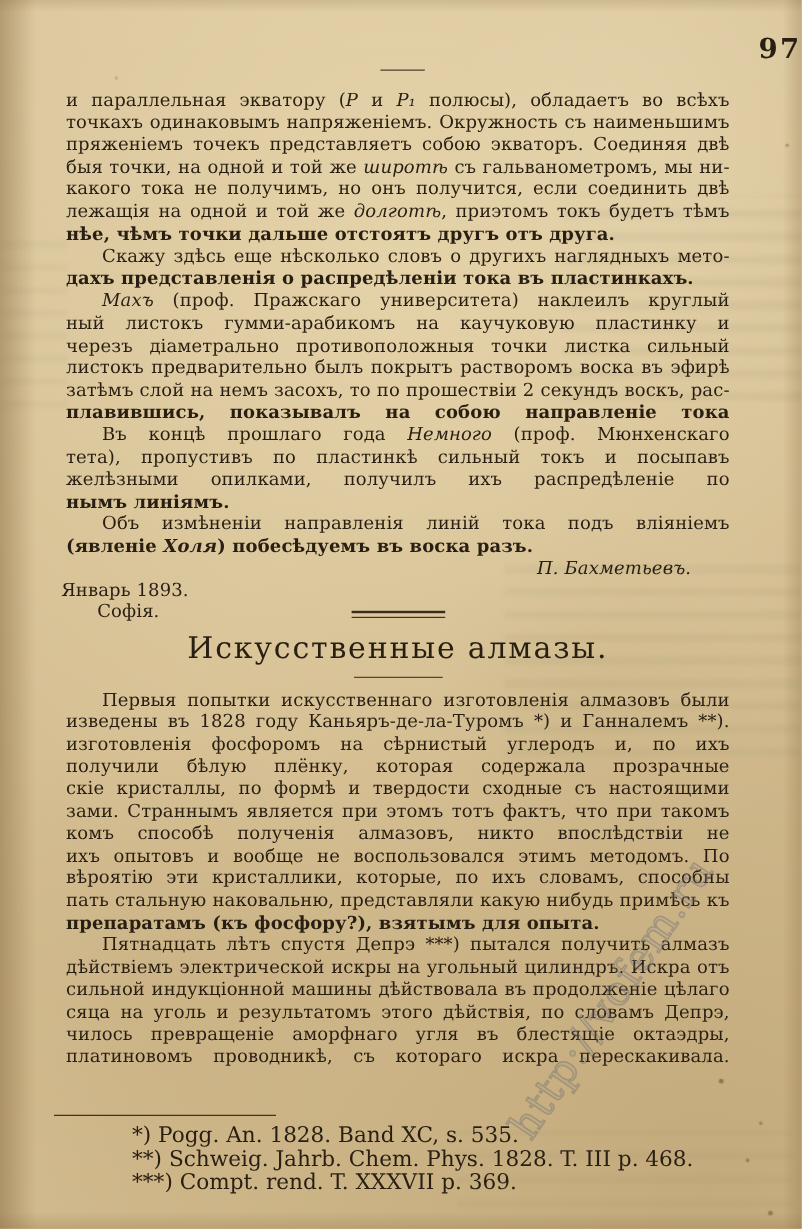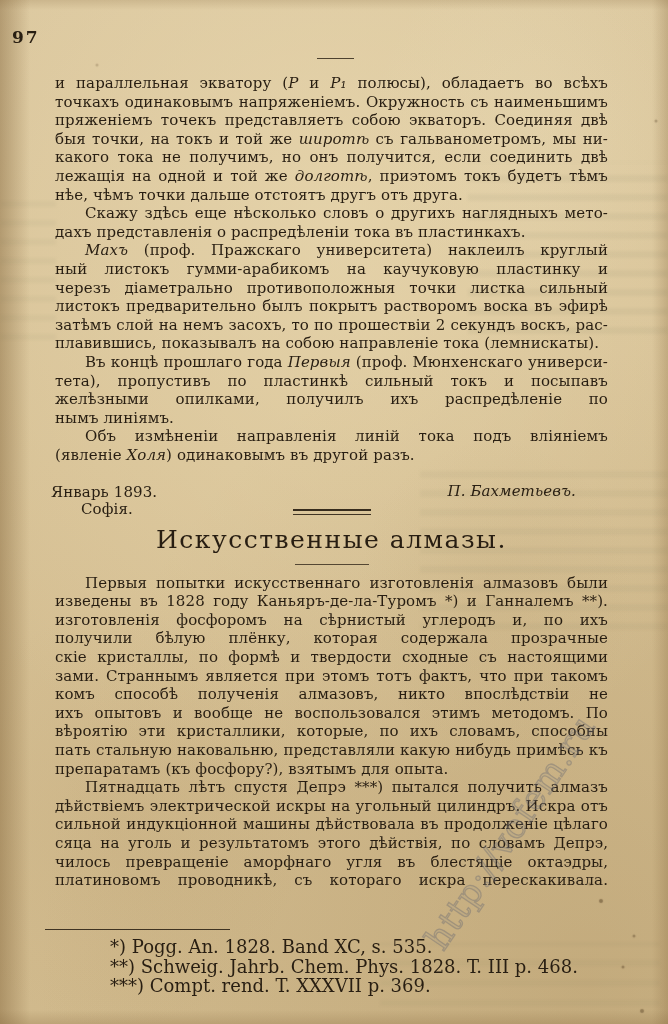--- a/index.html
+++ b/index.html
@@ -33,36 +33,36 @@
     background:repeating-linear-gradient(0deg, rgba(104,110,82,.10) 0 6px, transparent 6px 19px);}
   .g4{left:380px;top:942px;width:280px;height:64px;
     background:repeating-linear-gradient(0deg, rgba(104,110,82,.10) 0 6px, transparent 6px 20px);}
   .specks{position:absolute;left:0;top:0;width:2px;height:2px;border-radius:50%;pointer-events:none;
     box-shadow:600px 900px 1px 1px rgba(70,50,25,.45), 641px 1010px 1px 1px rgba(70,50,25,.4),
       622px 966px 1px .5px rgba(70,50,25,.38), 589px 883px 1px .5px rgba(80,60,30,.38),
       96px 64px 1px .5px rgba(80,60,30,.22), 352px 640px 1px .5px rgba(80,60,30,.18),
       120px 980px 1px 1px rgba(70,50,25,.28), 655px 120px 1px .5px rgba(70,50,25,.3),
       633px 935px 1px .5px rgba(70,50,25,.35);}
 
-  .pagehead{position:absolute;top:27px;left:12px;right:0;text-align:left;
-    font-size:17px;font-weight:bold;letter-spacing:2px;}
+  .pagehead{position:absolute;top:27px;left:12px;right:0;text-align:right;
+    font-size:23px;font-weight:bold;letter-spacing:2px;}
   .pagehead-rule{position:absolute;top:58px;left:317px;width:37px;
     border-top:1.6px solid rgba(40,30,18,.8);}
 
   .textblock{position:absolute;left:55px;top:74px;width:553px;font-size:15px;
     letter-spacing:.1px;}
   .line{line-height:18.6px;height:18.6px;overflow:hidden;
     text-align:justify;text-align-last:justify;}
-  .line.last{text-align-last:left;}
+  .line.last{text-align-last:left;font-weight:bold;}
   .para.ind .line:first-child{text-indent:30px;}
   .it{font-style:italic;}
 
   .sigrow{display:flex;justify-content:space-between;line-height:18.6px;height:18.6px;}
   .sig-place{padding-left:26px;margin-top:36px;}
-  .sig-author{padding-right:32px;font-style:italic;margin-top:18px;}
+  .sig-author{padding-right:32px;font-style:italic;}
   .sig-date{line-height:18.6px;height:18.6px;margin-left:-4px;}
 
   .double-rule{width:78px;height:3px;margin:7px auto 0;
     border-top:2.2px solid rgba(38,28,16,.9);border-bottom:1.4px solid rgba(38,28,16,.85);}
   h1.title{font-size:25px;font-weight:normal;letter-spacing:1.5px;text-align:center;
     margin:8px 0 0;line-height:34px;}
   .title-rule{width:74px;border-top:1.6px solid rgba(40,30,18,.75);margin:7px auto 9px;}
 
   .fnrule{position:absolute;left:45px;top:929px;width:185px;
     border-top:1.4px solid rgba(38,28,16,.85);}
@@ -89,46 +89,46 @@
 
 <div class="pagehead">97</div>
 <div class="pagehead-rule"></div>
 
 <div class="textblock">
   <div id="a1-paras">
       <div class="para">
         <div class="line"><span>и параллельная экватору (</span><span class="it">P</span><span> и </span><span class="it">P₁</span><span> полюсы), обладаетъ во всѣхъ своихъ</span></div>
         <div class="line"><span>точкахъ одинаковымъ напряженіемъ. Окружность съ наименьшимъ на-</span></div>
         <div class="line"><span>пряженіемъ точекъ представляетъ собою экваторъ. Соединяя двѣ лю-</span></div>
-        <div class="line"><span>быя точки, на токъ и той же </span><span class="it">широтѣ</span><span> съ гальванометромъ, мы ни-</span></div>
+        <div class="line"><span>быя точки, на одной и той же </span><span class="it">широтѣ</span><span> съ гальванометромъ, мы ни-</span></div>
         <div class="line"><span>какого тока не получимъ, но онъ получится, если соединить двѣ точки,</span></div>
         <div class="line"><span>лежащія на одной и той же </span><span class="it">долготѣ</span><span>, приэтомъ токъ будетъ тѣмъ силь-</span></div>
         <div class="line last"><span>нѣе, чѣмъ точки дальше отстоятъ другъ отъ друга.</span></div>
       </div>
       <div class="para ind">
         <div class="line"><span>Скажу здѣсь еще нѣсколько словъ о другихъ наглядныхъ мето-</span></div>
         <div class="line last"><span>дахъ представленія о распредѣленіи тока въ пластинкахъ.</span></div>
       </div>
       <div class="para ind">
         <div class="line"><span class="it">Махъ</span><span> (проф. Пражскаго университета) наклеилъ круглый серебря-</span></div>
         <div class="line"><span>ный листокъ гумми-арабикомъ на каучуковую пластинку и пропускалъ</span></div>
         <div class="line"><span>черезъ діаметрально противоположныя точки листка сильный токъ; если</span></div>
         <div class="line"><span>листокъ предварительно былъ покрытъ растворомъ воска въ эфирѣ и</span></div>
         <div class="line"><span>затѣмъ слой на немъ засохъ, то по прошествіи 2 секундъ воскъ, рас-</span></div>
         <div class="line last"><span>плавившись, показывалъ на собою направленіе тока (лемнискаты).</span></div>
       </div>
       <div class="para ind">
-        <div class="line"><span>Въ концѣ прошлаго года </span><span class="it">Первыя</span><span> (проф. Мюнхенскаго универси-</span></div>
+        <div class="line"><span>Въ концѣ прошлаго года </span><span class="it">Немного</span><span> (проф. Мюнхенскаго универси-</span></div>
         <div class="line"><span>тета), пропустивъ по пластинкѣ сильный токъ и посыпавъ пластинку</span></div>
         <div class="line"><span>желѣзными опилками, получилъ ихъ распредѣленіе по эквипотенціаль-</span></div>
         <div class="line last"><span>нымъ линіямъ.</span></div>
       </div>
       <div class="para ind">
         <div class="line"><span>Объ измѣненіи направленія линій тока подъ вліяніемъ магнитизма</span></div>
-        <div class="line last"><span>(явленіе </span><span class="it">Холя</span><span>) одинаковымъ въ другой разъ.</span></div>
+        <div class="line last"><span>(явленіе </span><span class="it">Холя</span><span>) побесѣдуемъ въ воска разъ.</span></div>
       </div>
     </div>
 
   <div class="sigrow">
     <span class="sig-place">Софія.</span>
     <span class="sig-author">П. Бахметьевъ.</span>
   </div>
   <div class="sig-date">Январь 1893.</div>
 
   <div class="double-rule"></div>

